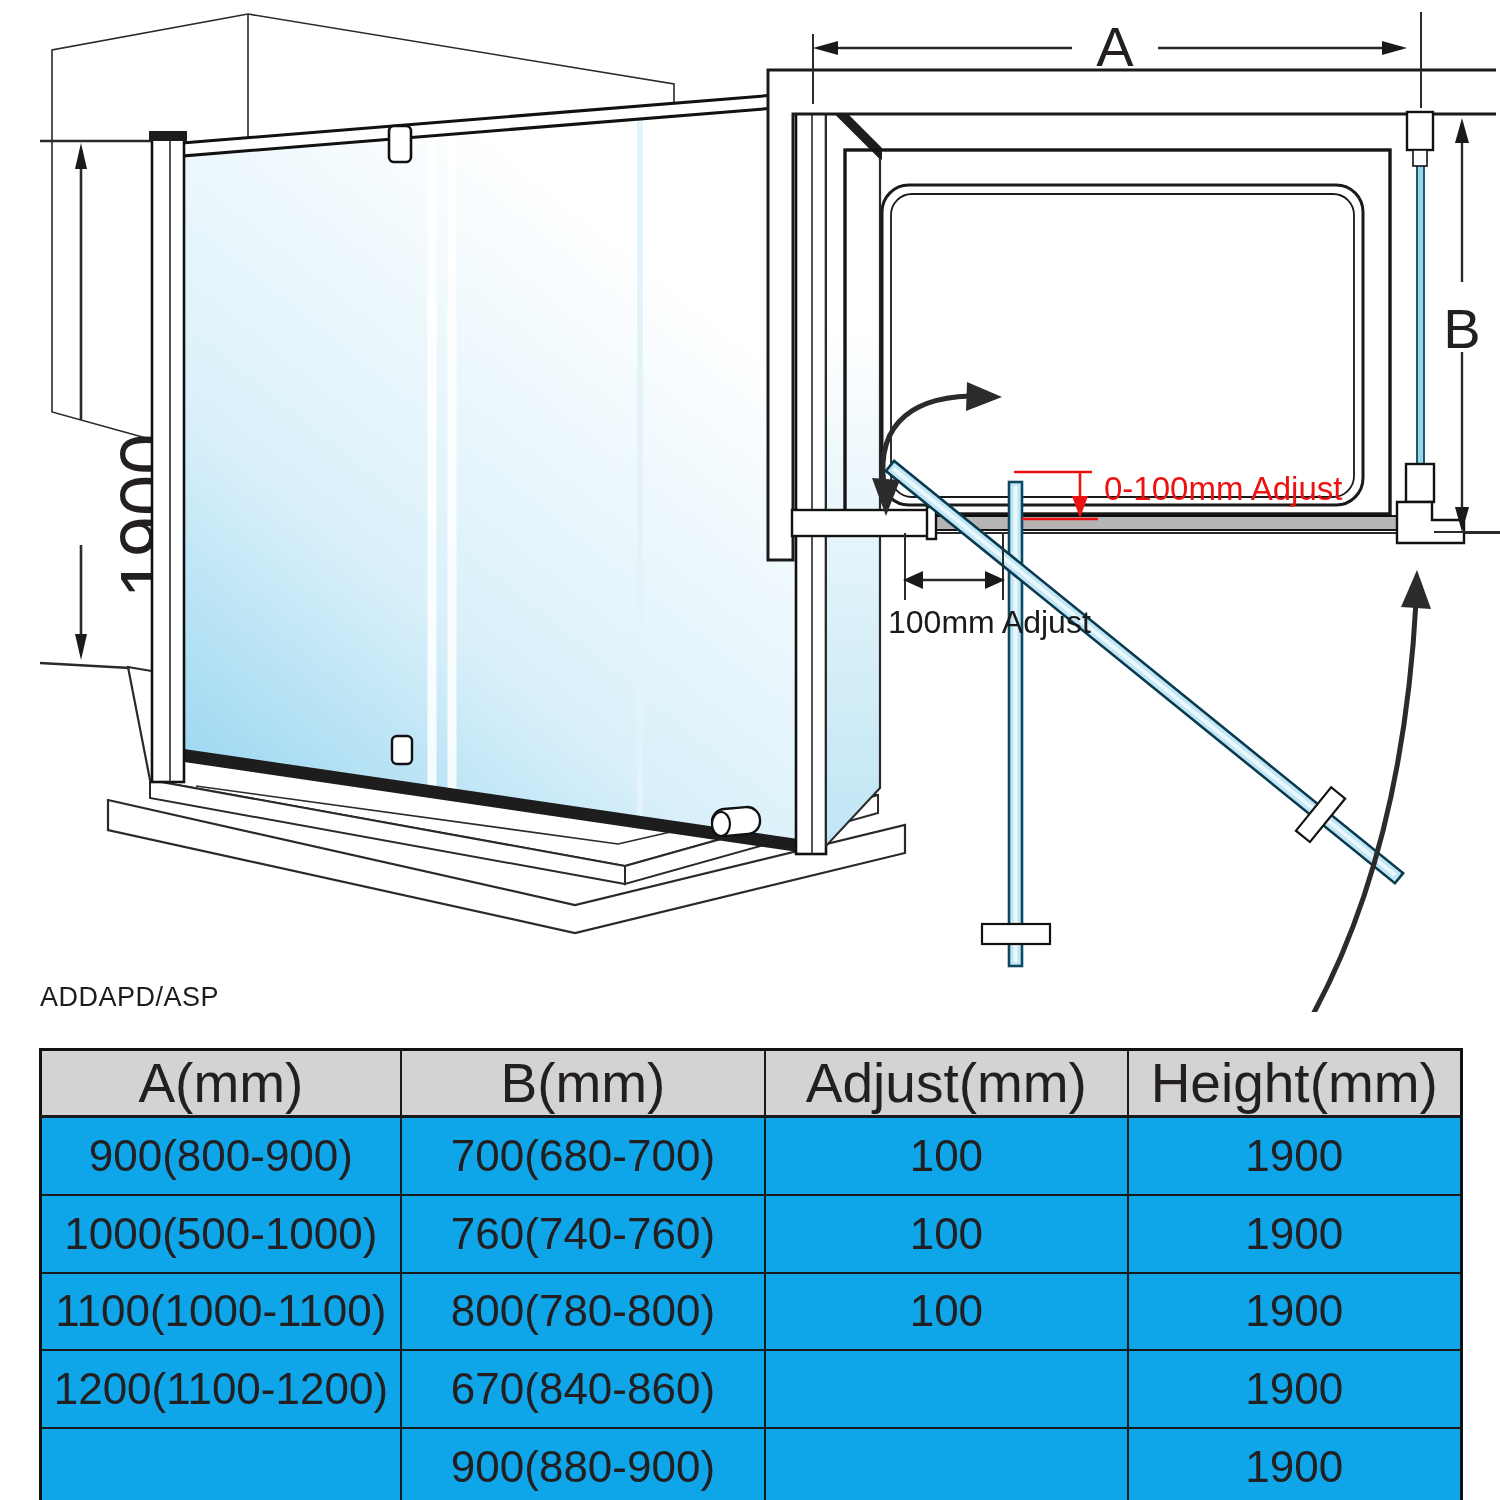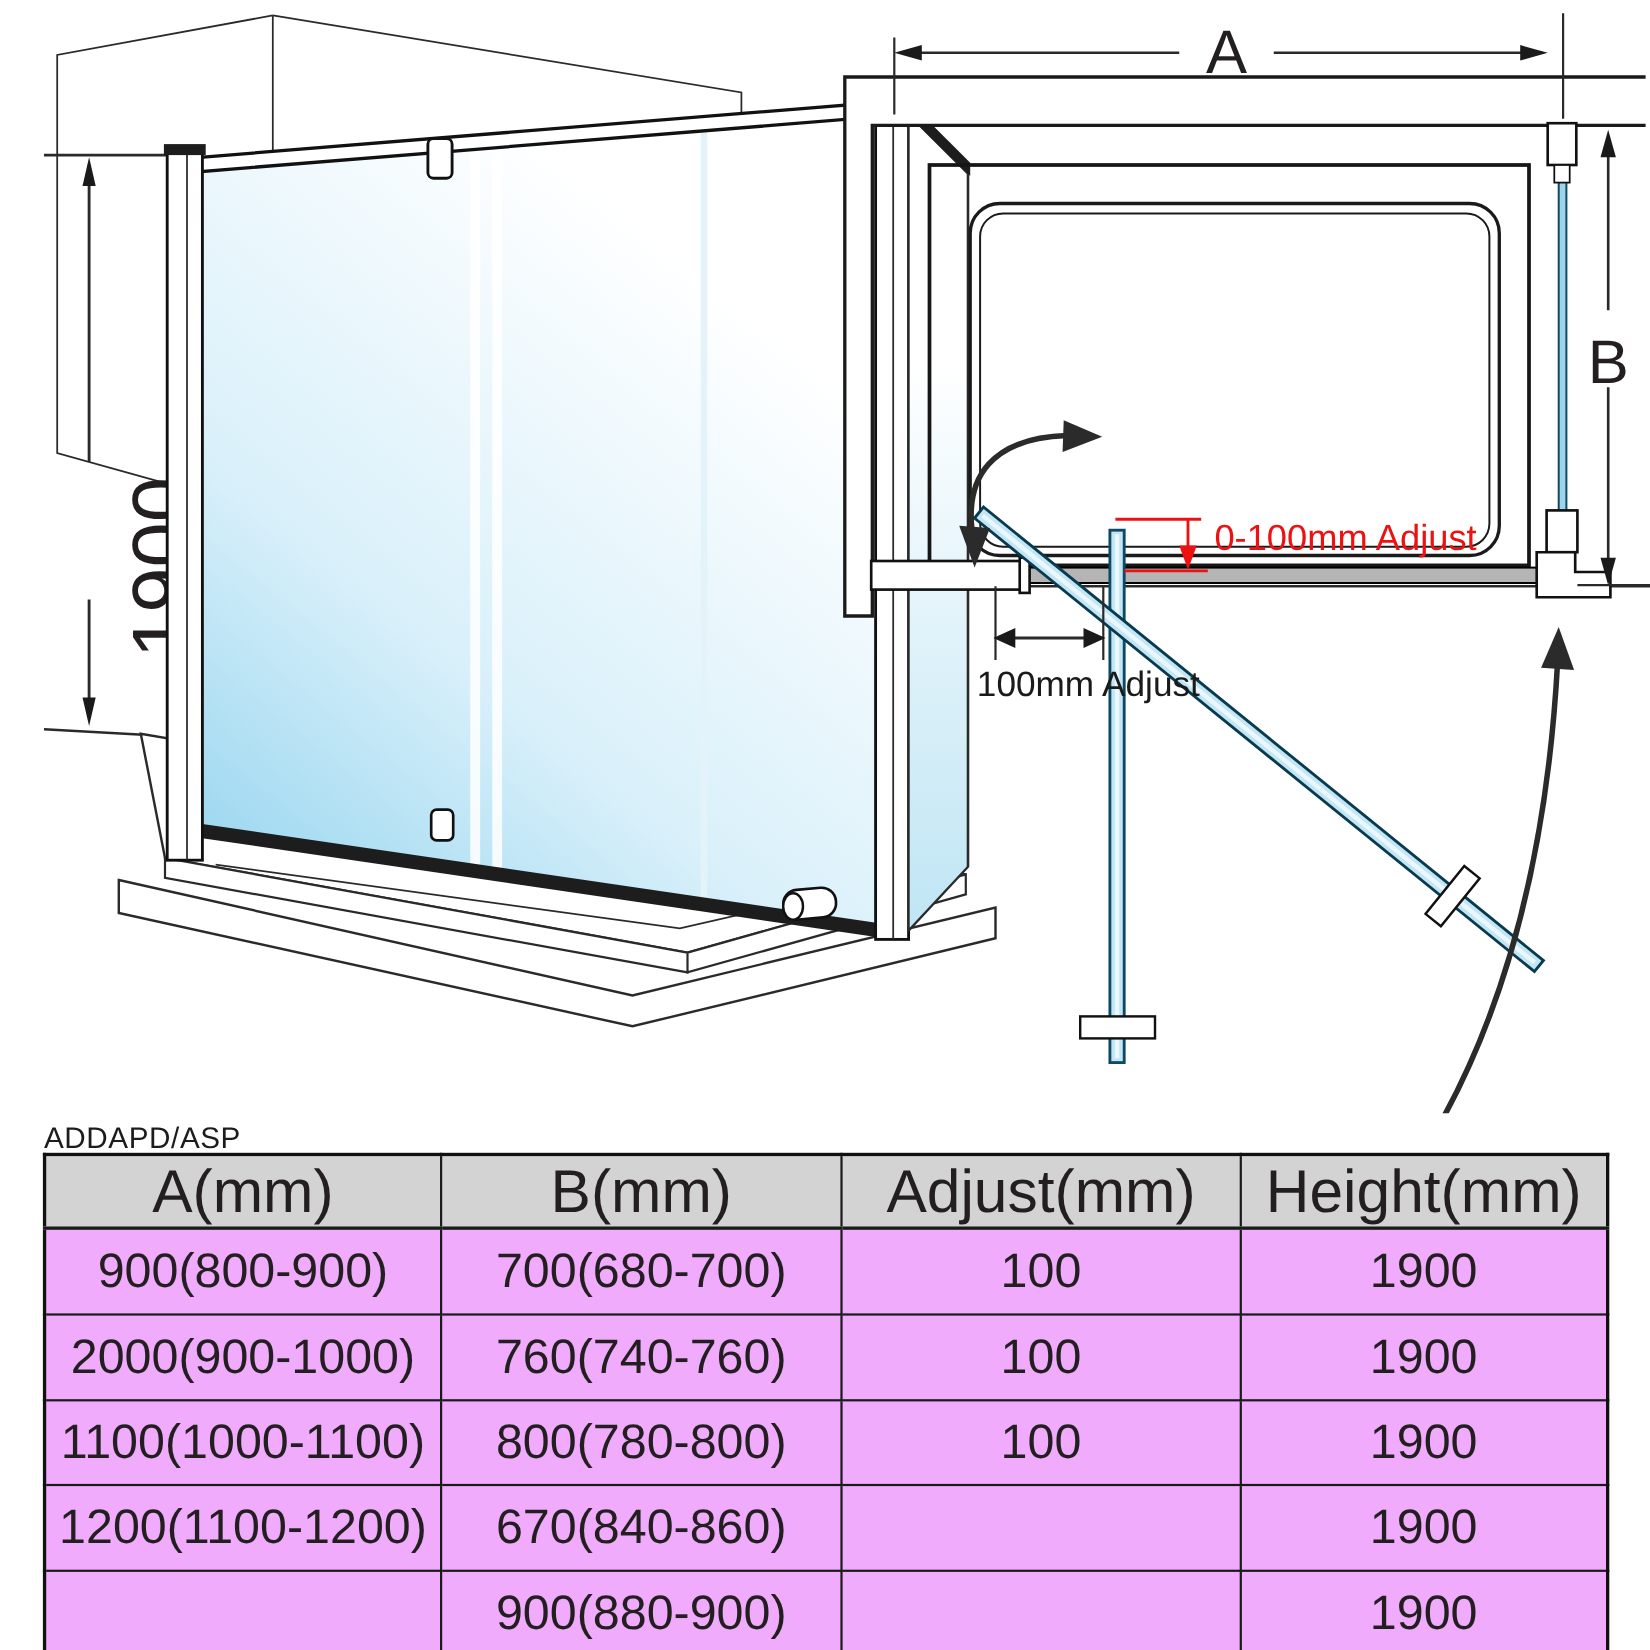--- a/index.html
+++ b/index.html
@@ -1,25 +1,25 @@
 <!DOCTYPE html>
 <html><head>
 <meta charset="utf-8">
 <style>
   html,body{margin:0;padding:0;background:#fff;}
   .canvas{position:relative;width:1500px;height:1500px;background:#ffffff;overflow:hidden;
           font-family:"Liberation Sans", sans-serif;color:#231f20;}
   .diagram-svg{position:absolute;left:0;top:0;}
   .svg-line{stroke:#2a2a2a;fill:none;}
-  .model-label{position:absolute;left:40px;top:1020px;font-size:27px;letter-spacing:.5px;color:#1c1c1c;}
+  .model-label{position:absolute;left:40px;top:982px;font-size:27px;letter-spacing:.5px;color:#1c1c1c;}
   .spec-table{position:absolute;left:39px;top:1016px;width:1424px;height:460px;
               border-collapse:collapse;table-layout:fixed;text-align:center;}
   .spec-table th,.spec-table td{border:2.4px solid #1a1a1a;padding:0;}
   .spec-table th{background:#d3d3d3;font-weight:400;font-size:55px;height:64px;border-bottom-width:3px;}
-  .spec-table td{font-size:44px;height:55px;background:#f0abfc;}
+  .spec-table td{font-size:44px;height:55px;background:#0ea5e9;}
   .spec-table{border:3.2px solid #111;margin-top:32px;}
   .col-a{width:25.35%;}.col-b{width:25.65%;}.col-adj{width:25.5%;}.col-h{width:23.5%;}
   text{font-family:"Liberation Sans", sans-serif;}
 </style>
 </head>
 <body>
 
 <div class="canvas">
 
   <svg class="diagram-svg" width="1500" height="1012" viewBox="0 0 1500 1012">
@@ -194,21 +194,21 @@
       </tr>
     </thead>
     <tbody>
       <tr>
         <td>900(800-900)</td>
         <td>700(680-700)</td>
         <td>100</td>
         <td>1900</td>
       </tr>
       <tr>
-        <td>2000(900-1000)</td>
+        <td>1000(500-1000)</td>
         <td>760(740-760)</td>
         <td>100</td>
         <td>1900</td>
       </tr>
       <tr>
         <td>1100(1000-1100)</td>
         <td>800(780-800)</td>
         <td>100</td>
         <td>1900</td>
       </tr>

